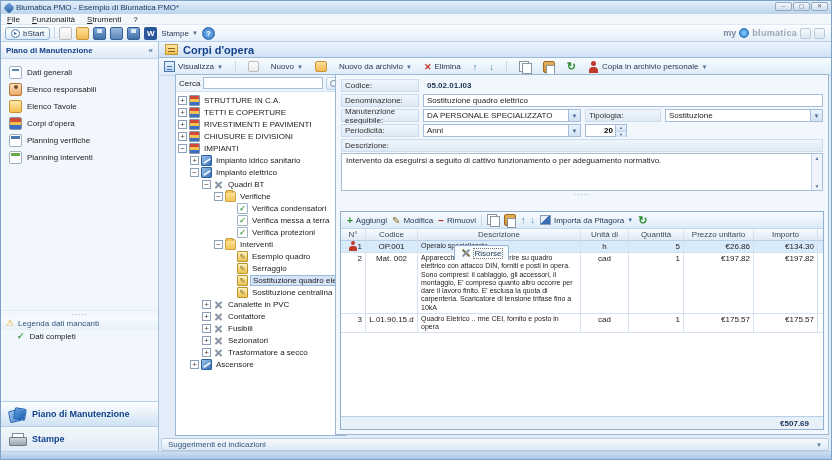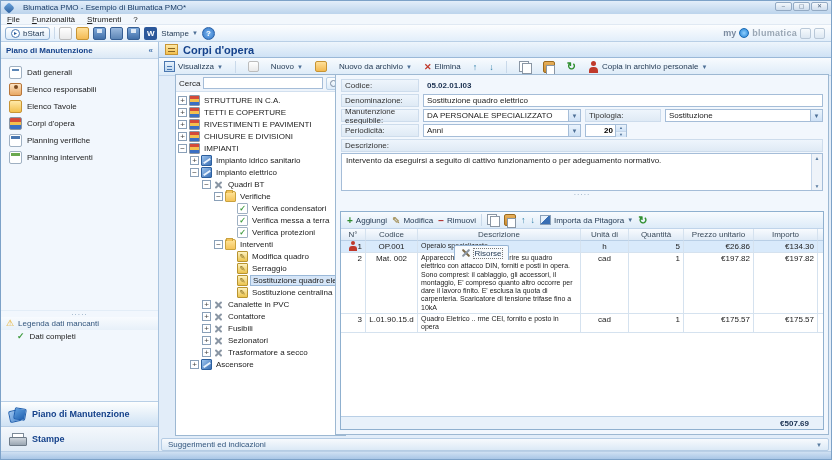--- a/index.html
+++ b/index.html
@@ -4,21 +4,21 @@
 <style>
   * { margin:0; padding:0; box-sizing:border-box; }
   html,body { background:#c8d9ec; }
   body { font-family:"Liberation Sans", sans-serif; }
   .window { position:relative; width:832px; height:460px; overflow:hidden;
             background:#eef4fb; border:1px solid #7da2c8; }
 
   
   .titlebar { position:absolute; top:0; left:0; right:0; height:13px;
     background:linear-gradient(#e3eefa,#bcd4ec); display:flex; align-items:center;
-    gap:10px; padding-left:4px; font-size:8px; color:#1a3c66; }
+    gap:3px; padding-left:4px; font-size:8px; color:#1a3c66; }
   .app-logo { width:8px; height:8px; background:linear-gradient(135deg,#6fa8e0,#2c5f9e);
     transform:rotate(45deg); border-radius:2px; flex:none; }
   .winbtns { position:absolute; right:3px; top:1px; display:flex; gap:1px; }
   .winbtn { width:17px; height:9px; border:1px solid #93aac4; border-radius:2px;
     background:linear-gradient(#f4f8fc,#cfdded); font-size:6px; line-height:7px;
     text-align:center; color:#4a617e; }
 
   
   .menubar { position:absolute; top:13px; left:0; right:0; height:11px;
     background:#f2f7fc; display:flex; align-items:center; gap:12px; padding-left:6px;
@@ -462,21 +462,21 @@
               <span class="tlabel">Verifica protezioni</span>
             </div>
             <div class="trow" style="padding-left: 38px;">
               <span class="ebox">−</span>
               <span class="tico ti-folder"></span>
               <span class="tlabel">Interventi</span>
             </div>
             <div class="trow" style="padding-left: 50px;">
               <span class="ebox none"></span>
               <span class="tico ti-intervention"></span>
-              <span class="tlabel">Modifica quadro</span>
+              <span class="tlabel">Esempio quadro</span>
             </div>
             <div class="trow" style="padding-left: 50px;">
               <span class="ebox none"></span>
               <span class="tico ti-intervention"></span>
               <span class="tlabel">Serraggio</span>
             </div>
             <div class="trow" style="padding-left: 50px;">
               <span class="ebox none"></span>
               <span class="tico ti-intervention"></span>
               <span class="tlabel sel">Sostituzione quadro elettrico</span>

